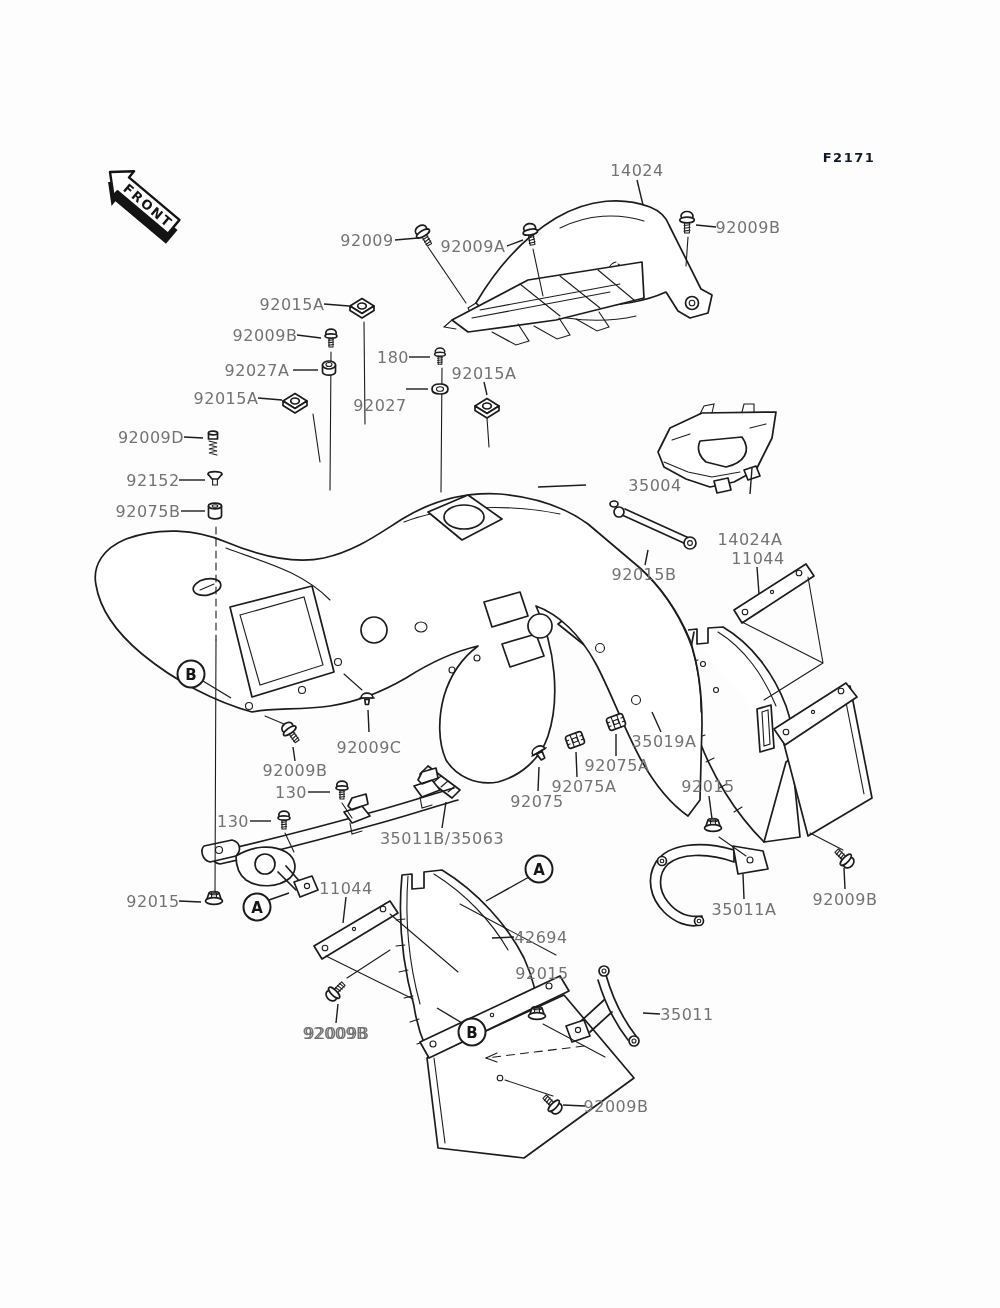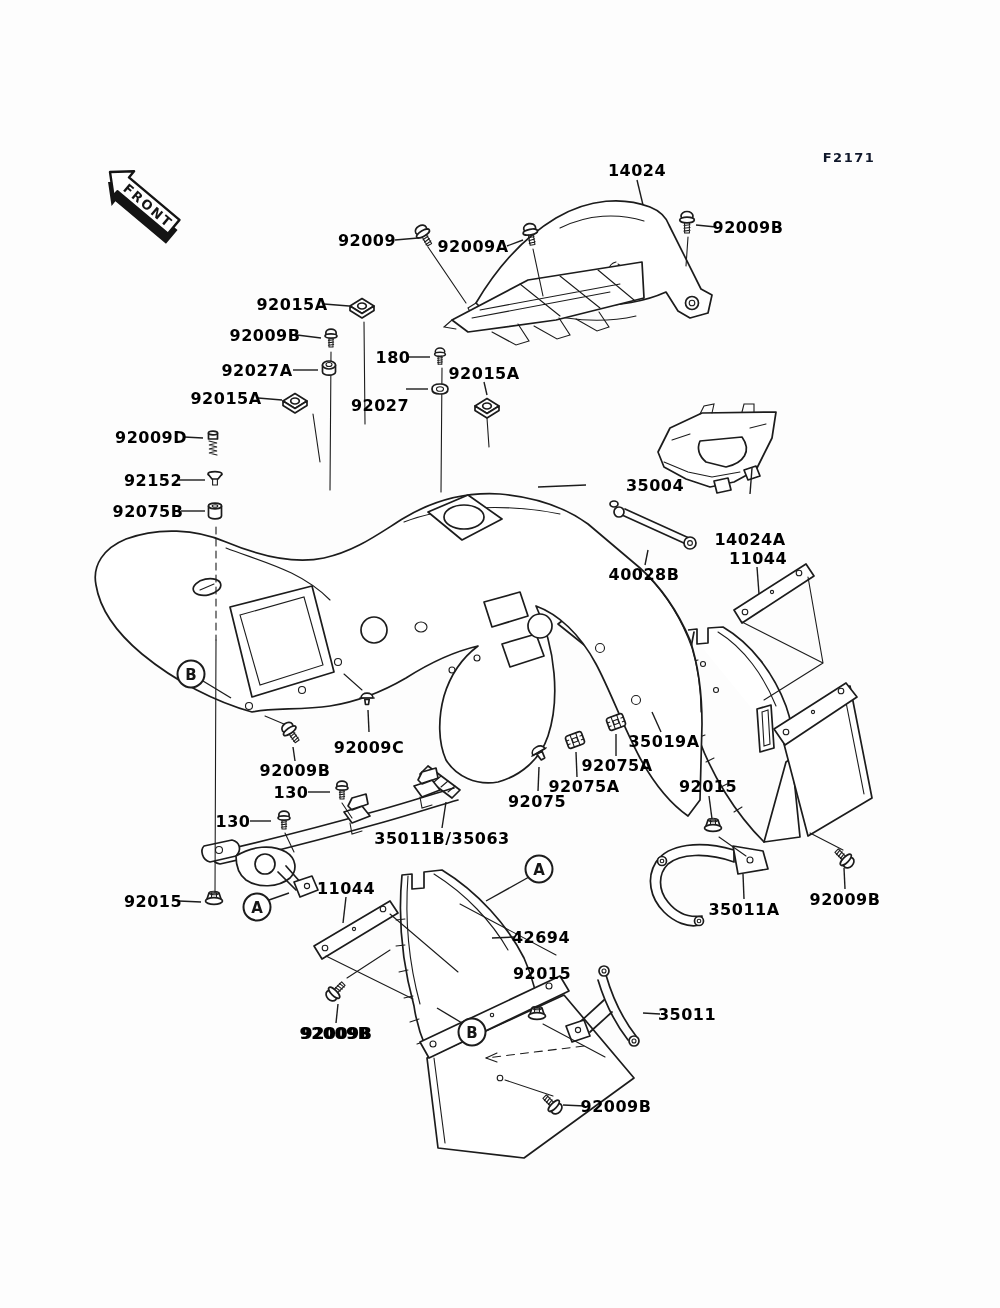--- a/index.html
+++ b/index.html
@@ -4,21 +4,21 @@
 <style>
   html,body{margin:0;padding:0;background:#e8e8e8;}
   #page{position:relative;width:1000px;height:1308px;background:#fdfdfd;overflow:hidden;
         font-family:"DejaVu Sans",sans-serif;}
   #art{position:absolute;left:0;top:0;}
   .ln{fill:none;stroke:#1c1c1c;stroke-width:1.7;stroke-linecap:round;stroke-linejoin:round;}
   .fl{fill:#ffffff;stroke:#1c1c1c;stroke-width:1.7;stroke-linejoin:round;}
   .thin{fill:none;stroke:#1c1c1c;stroke-width:1.1;stroke-linecap:round;}
   .leader{stroke:#1c1c1c;stroke-width:1.4;}
   .callout{position:absolute;transform:translate(-50%,-50%);
-           font-weight:700;font-size:16px;letter-spacing:.5px;color:#000000;
+           font-weight:400;font-size:16px;letter-spacing:.5px;color:#737373;
            white-space:nowrap;font-family:"DejaVu Sans",sans-serif;}
   .code-label{position:absolute;transform:translate(-50%,-50%);
            font-weight:700;font-size:13px;letter-spacing:1.5px;color:#0f172a;}
   .ref-letter{position:absolute;transform:translate(-50%,-50%);
            width:25px;height:25px;border:2px solid #1c1c1c;border-radius:50%;
            display:flex;align-items:center;justify-content:center;background:#fff;
            font-weight:700;font-size:15px;color:#161616;}
 </style>
 </head>
 <body>
@@ -388,21 +388,21 @@
       <div class="callout" style="left: 393px; top: 357px;">180</div>
       <div class="callout" style="left: 257px; top: 370px;">92027A</div>
       <div class="callout" style="left: 380px; top: 389px; margin-top: 16px;">92027</div>
       <div class="callout" style="left: 484px; top: 373px;">92015A</div>
       <div class="callout" style="left: 226px; top: 398px;">92015A</div>
       <div class="callout" style="left: 151px; top: 437px;">92009D</div>
       <div class="callout" style="left: 153px; top: 480px;">92152</div>
       <div class="callout" style="left: 148px; top: 511px;">92075B</div>
       <div class="callout" style="left: 613px; top: 485px; margin-left: 42px;">35004</div>
       <div class="callout" style="left: 750px; top: 503px; margin-top: 36px;">14024A</div>
-      <div class="callout" style="left: 644px; top: 574px;">40028B</div>
+      <div class="callout" style="left: 644px; top: 574px;">92015B</div>
       <div class="callout" style="left: 758px; top: 558px;">11044</div>
       <div class="callout" style="left: 369px; top: 741px; margin-top: 6px;">92009C</div>
       <div class="callout" style="left: 295px; top: 770px;">92009B</div>
       <div class="callout" style="left: 291px; top: 792px;">130</div>
       <div class="callout" style="left: 233px; top: 821px;">130</div>
       <div class="callout" style="left: 442px; top: 838px;">35011B/35063</div>
       <div class="callout" style="left: 153px; top: 901px;">92015</div>
       <div class="callout" style="left: 346px; top: 888px;">11044</div>
       <div class="callout" style="left: 541px; top: 937px;">42694</div>
       <div class="callout" style="left: 542px; top: 973px;">92015</div>

